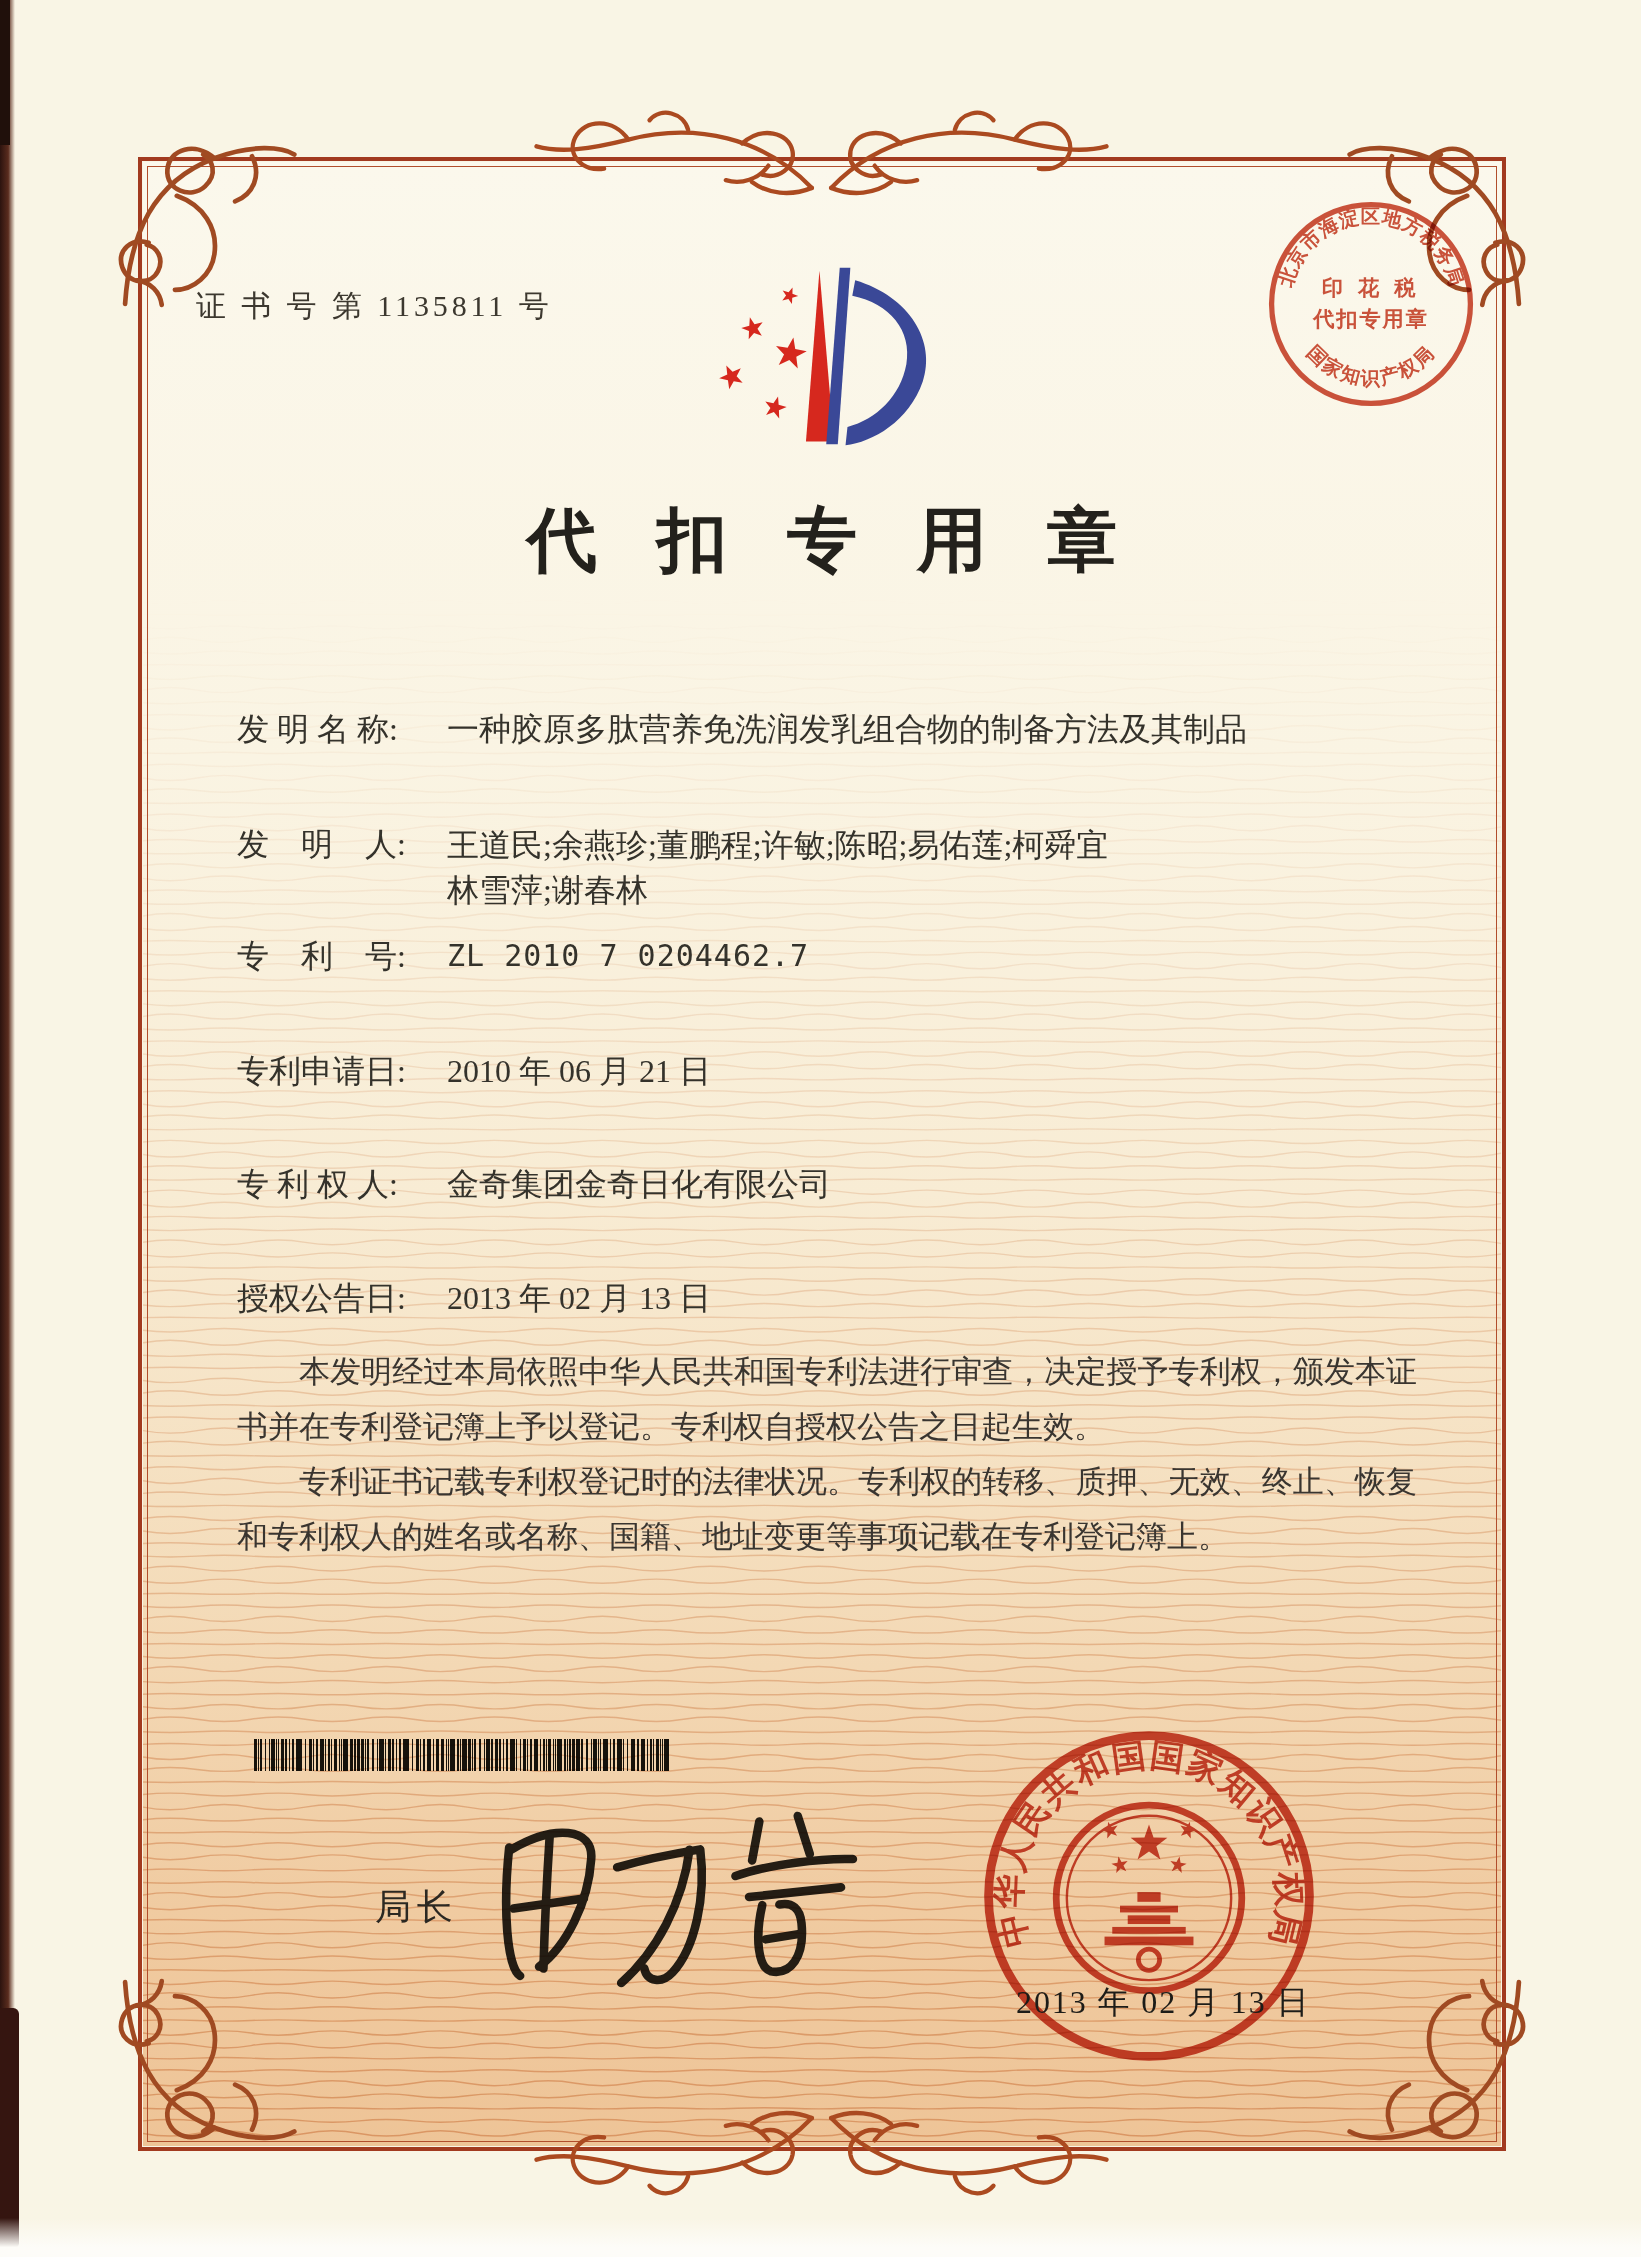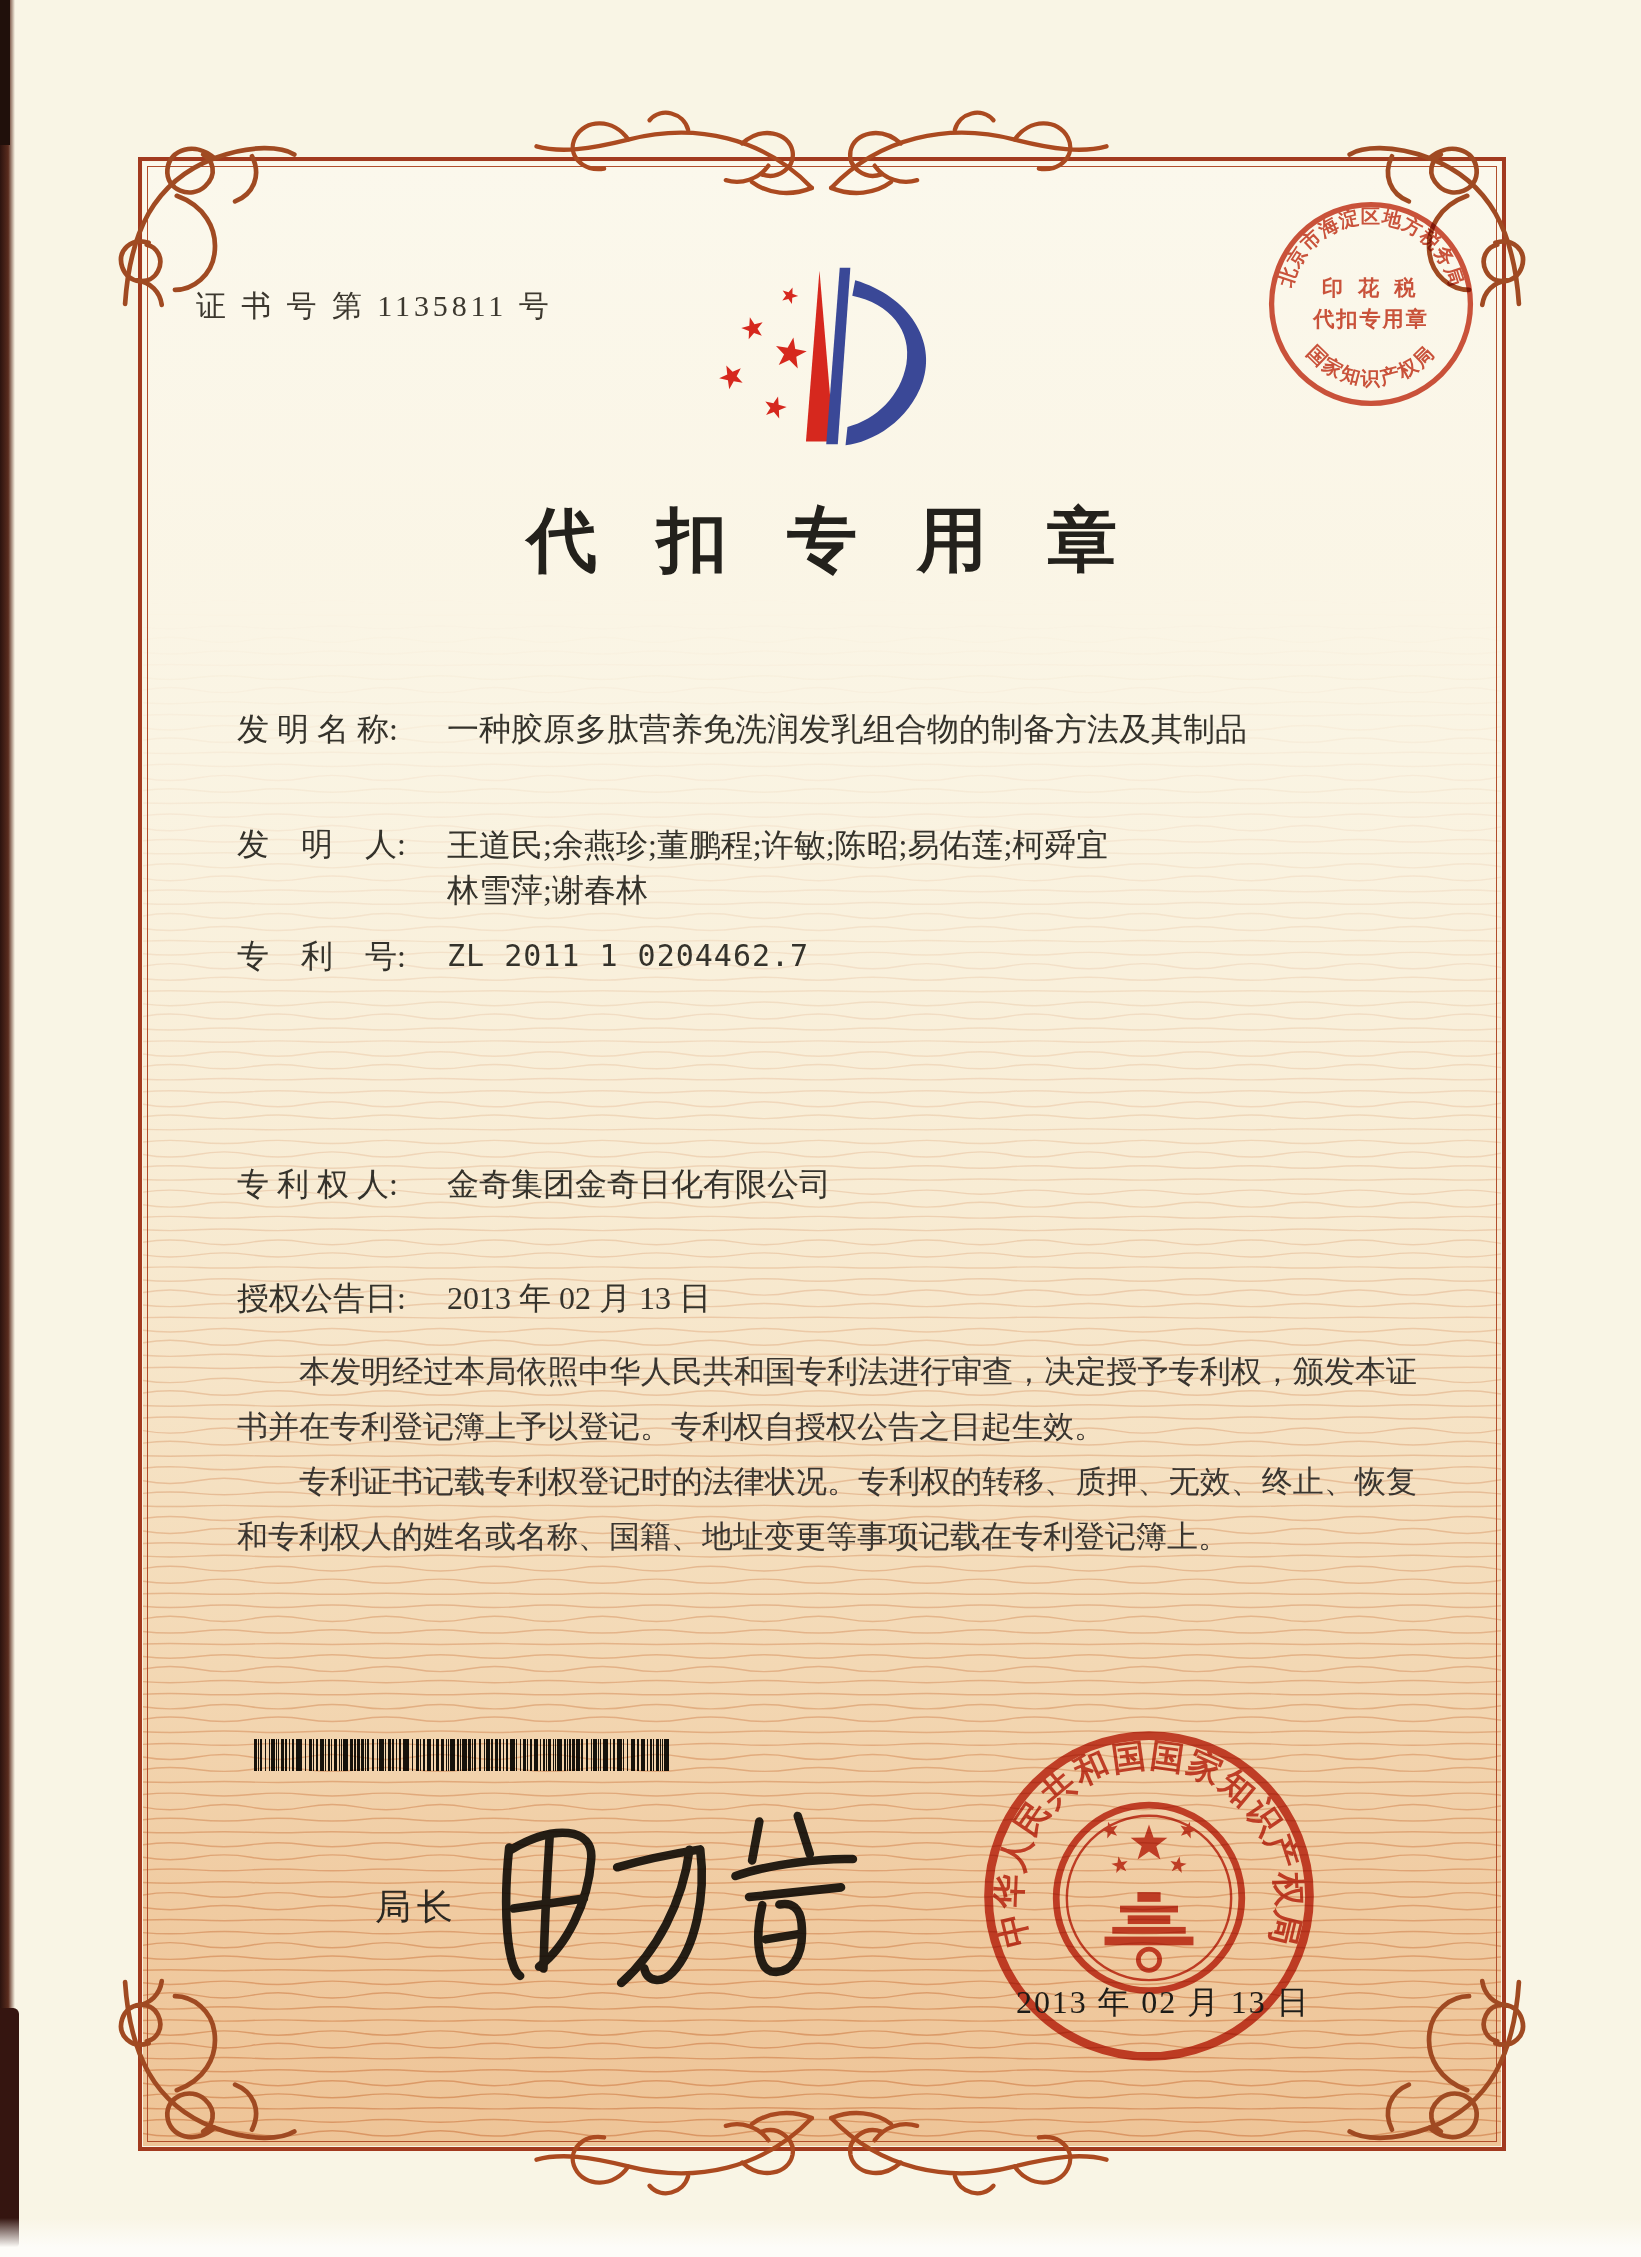--- a/index.html
+++ b/index.html
@@ -274,21 +274,25 @@
   <div class="field-row" style="top:823px">
     <span class="field-label">发　明　人:</span>
     <span class="field-value"><span class="vline">王道民;余燕珍;董鹏程;许敏;陈昭;易佑莲;柯舜宜</span><span class="vline">林雪萍;谢春林</span></span>
   </div>
   <div class="field-row" style="top:708px">
     <span class="field-label">发 明 名 称:</span>
     <span class="field-value">一种胶原多肽营养免洗润发乳组合物的制备方法及其制品</span>
   </div>
   <div class="field-row" style="top:935px">
     <span class="field-label">专　利　号:</span>
-    <span class="field-value mono" style="padding-top:2.9px">ZL 2011 1 0204462.7</span>
+    <span class="field-value mono" style="padding-top:2.9px">ZL 2010 7 0204462.7</span>
+  </div>
+  <div class="field-row" style="top:1050px">
+    <span class="field-label">专利申请日:</span>
+    <span class="field-value">2010 年 06 月 21 日</span>
   </div>
   <div class="field-row" style="top:1163px">
     <span class="field-label">专 利 权 人:</span>
     <span class="field-value">金奇集团金奇日化有限公司</span>
   </div>
   <div class="field-row" style="top:1277px">
     <span class="field-label">授权公告日:</span>
     <span class="field-value">2013 年 02 月 13 日</span>
   </div>
 

